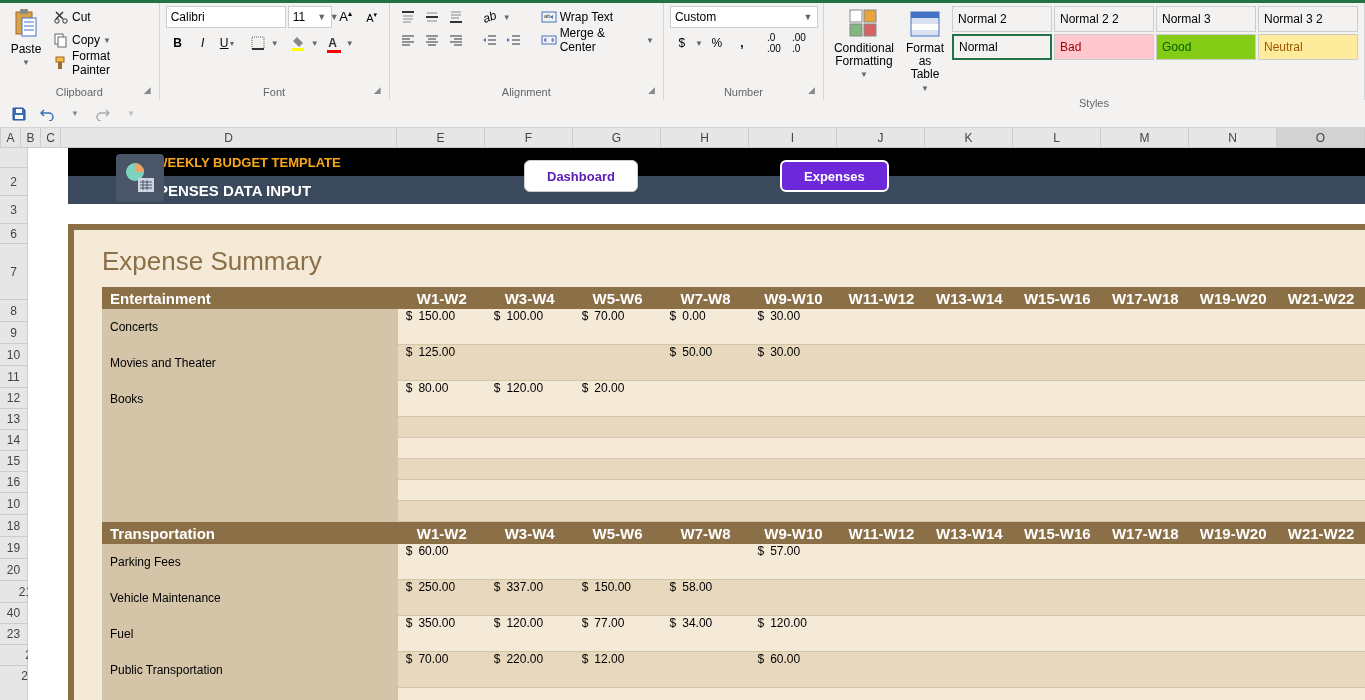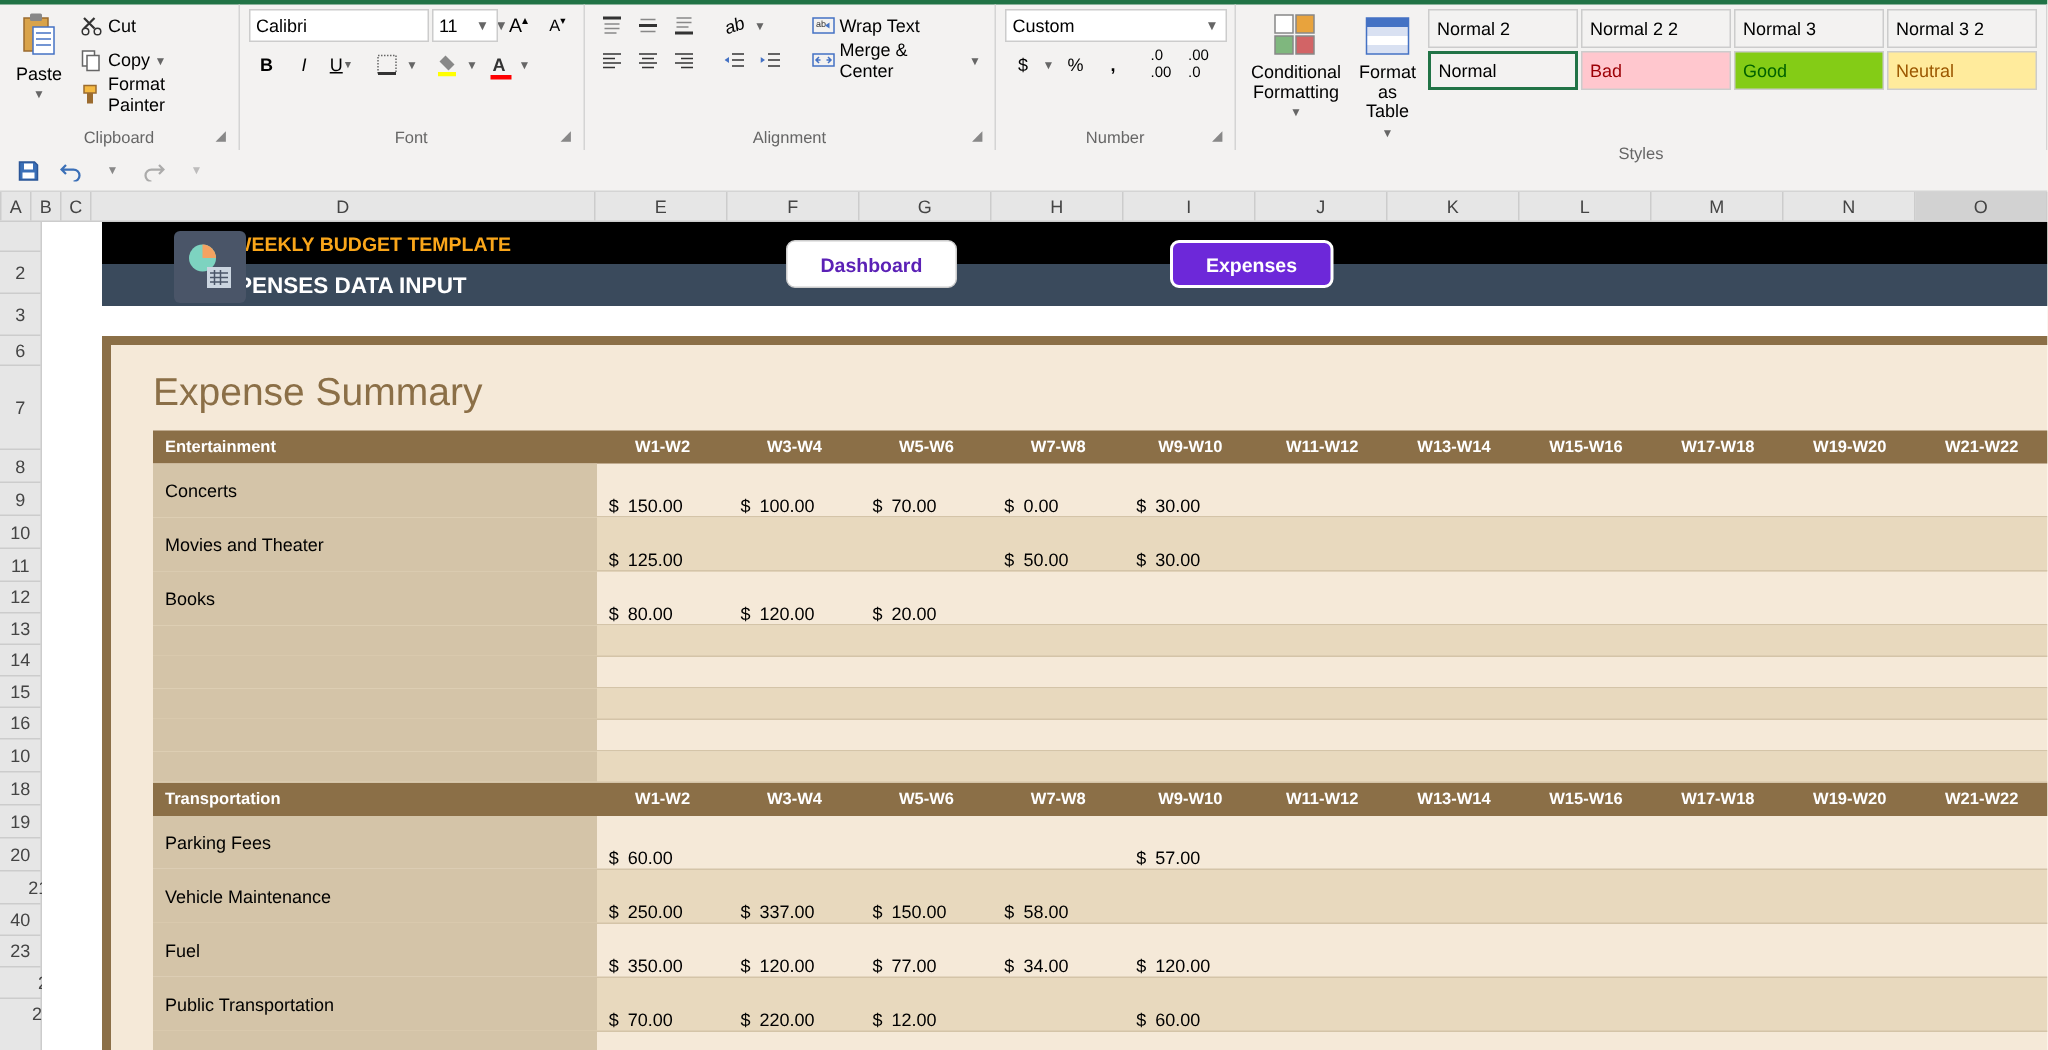--- a/index.html
+++ b/index.html
@@ -48,24 +48,24 @@
 .header-bar2 { background: #3a4a5c; height: 28px; display: flex; align-items: center; }
 .template-title { color: #faa61a; font-weight: bold; font-size: 13px; padding-left: 70px; }
 .template-sub { color: #fff; font-weight: bold; font-size: 15px; padding-left: 70px; }
 .nav-btn { position: absolute; height: 32px; padding: 0 22px; border-radius: 6px; font-weight: bold; font-size: 13px; display: flex; align-items: center; justify-content: center; cursor: pointer; top: 12px; }
 .nav-dashboard { background: #fff; color: #5b21b6; border: 1px solid #ccc; left: 456px; }
 .nav-expenses { background: #6d28d9; color: #fff; border: 2px solid #fff; left: 676px; margin-left: 36px; }
 .template-icon { position: absolute; left: 48px; top: 6px; width: 48px; height: 48px; background: #4a5568; border-radius: 4px; display: flex; align-items: center; justify-content: center; }
 
 .content-wrap { position: absolute; left: 40px; top: 76px; right: 0; background: #f5e9d8; border-left: 6px solid #8b6f47; border-top: 6px solid #8b6f47; padding: 16px 0 0 28px; }
 .summary-title { font-size: 26px; color: #8b6f47; font-weight: 500; margin-bottom: 10px; }
-.cat-header { background: #8b6f47; color: #fff; font-weight: bold; height: 22px; display: flex; align-items: center; font-size: 11px; }
+.cat-header { background: #8b6f47; color: #fff; font-weight: bold; height: 22px; display: flex; align-items: center; font-size: 15px; }
 .cat-name { width: 296px; padding-left: 8px; }
 .wk-col { width: 88px; text-align: center; }
-.data-row { height: 36px; display: flex; align-items: flex-end; font-size: 12px; border-bottom: 1px solid #d4c4a8; }
+.data-row { height: 36px; display: flex; align-items: flex-start; font-size: 12px; border-bottom: 1px solid #d4c4a8; }
 .data-row.alt { background: #e8d9be; }
 .data-row .lbl { width: 296px; padding-left: 8px; background: #d4c4a8; align-self: stretch; display: flex; align-items: center; }
 .data-row .val { width: 88px; padding-left: 8px; display: flex; gap: 6px; }
 .empty-row { height: 21px; border-bottom: 1px solid #d4c4a8; display: flex; }
 .empty-row .lbl { width: 296px; background: #d4c4a8; }
 .empty-row.alt { background: #e8d9be; }
 
 svg { display: block; }
 </style>
 </head>

